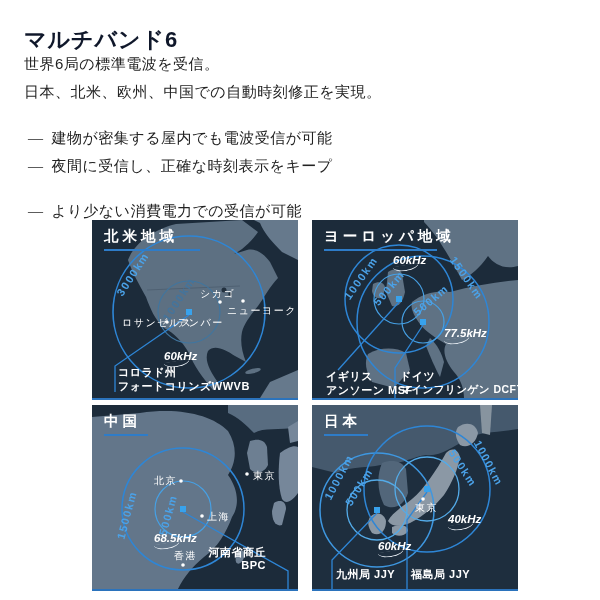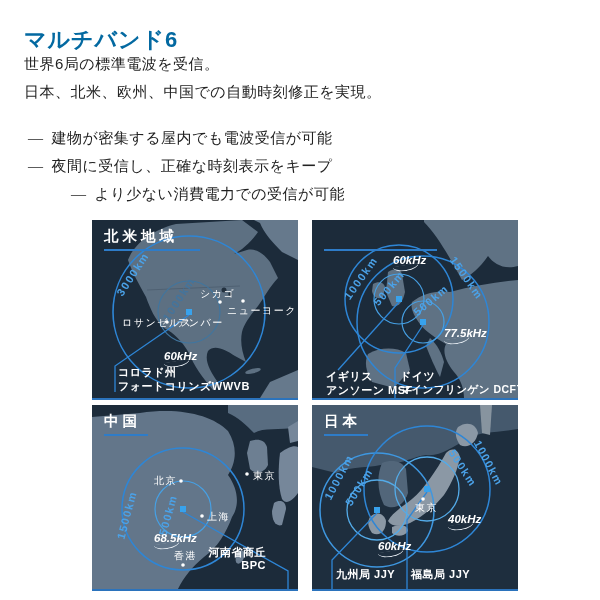--- a/index.html
+++ b/index.html
@@ -1,22 +1,22 @@
 <!DOCTYPE html>
 <html><head>
 <meta charset="utf-8">
 <style>
   html,body{margin:0;padding:0;background:#fff;}
   body{width:600px;height:600px;position:relative;font-family:"Liberation Sans",sans-serif;overflow:hidden;}
-  .page-title{position:absolute;left:24px;top:10px;font-size:22px;font-weight:bold;color:#0369a1;letter-spacing:1px;}
+  .page-title{position:absolute;left:24px;top:10px;font-size:22px;font-weight:bold;color:#0f172a;letter-spacing:1px;}
   .intro-line{position:absolute;left:24px;font-size:15px;color:#222;letter-spacing:0.5px;}
   #intro-1{top:55px;} #intro-2{top:83px;text-align:center;}
   .feature{position:absolute;left:28px;font-size:15px;color:#222;letter-spacing:0.5px;font-family:Liberation Serif, serif;}
   .feature .dash{margin-right:8px;}
-  #feat-1{top:129px;} #feat-2{top:157px;} #feat-3{top:185px;margin-left:43px;}
+  #feat-1{top:129px;} #feat-2{top:157px;} #feat-3{top:202px;}
 
   .panel{position:absolute;width:206px;background:#1c2b3a;border-bottom:2px solid #2b73bc;box-sizing:content-box;overflow:hidden;}
   #panel-na{left:92px;top:220px;height:178px;}
   #panel-eu{left:312px;top:220px;height:178px;}
   #panel-cn{left:92px;top:405px;height:184px;}
   #panel-jp{left:312px;top:405px;height:184px;}
   .panel svg{position:absolute;left:0;top:0;}
 
   .panel-h{position:absolute;left:12px;top:7px;color:#fff;font-size:14.5px;font-weight:bold;letter-spacing:4px;white-space:nowrap;z-index:3;}
   .h-line{position:absolute;left:12px;top:29px;height:2px;background:#2e7cc8;z-index:3;}
@@ -81,20 +81,21 @@
     <path fill="#5f7284" d="M 61,64 C 66,61 72,62 73,67 L 71,77 C 66,80 61,77 60,71 Z"></path>
     <circle cx="87" cy="79" r="25" fill="none" stroke="#46a0e4" stroke-width="1.2"></circle>
     <circle cx="87" cy="79" r="54" fill="none" stroke="#2e86d6" stroke-width="1.5"></circle>
     <circle cx="111" cy="102" r="21" fill="none" stroke="#46a0e4" stroke-width="1.2"></circle>
     <circle cx="111" cy="102" r="66" fill="none" stroke="#2e86d6" stroke-width="1.5"></circle>
     <path d="M 87,82 L 26,150" fill="none" stroke="#2e86d6" stroke-width="1.3"></path>
     <path d="M 111,105 L 83,148 L 83,184" fill="none" stroke="#2e86d6" stroke-width="1.3"></path>
     <rect x="84" y="76" width="6" height="6" fill="#38a2ec"></rect>
     <rect x="108" y="99" width="6" height="6" fill="#38a2ec"></rect>
   </svg>
+  <div class="panel-h">ヨーロッパ地域</div>
   <div class="h-line" style="width:113px;"></div>
   <div class="freq" style="left:81px;top:34px;"><span>60kHz</span><i class="swoosh"></i></div>
   <div class="freq" style="left:132px;top:107px;"><span>77.5kHz</span><i class="swoosh"></i></div>
   <div class="km" style="left:24px;top:52px;transform:rotate(-55deg);">1000km</div>
   <div class="km" style="left:56px;top:62px;transform:rotate(-50deg);">500km</div>
   <div class="km" style="left:130px;top:52px;transform:rotate(55deg);">1500km</div>
   <div class="km" style="left:98px;top:74px;transform:rotate(-40deg);">500km</div>
   <div class="station-lbl" style="left:14px;top:149px;">イギリス</div>
   <div class="station-lbl" style="left:14px;top:163px;">アンソーン MSF</div>
   <div class="station-lbl" style="left:88px;top:149px;">ドイツ</div>

